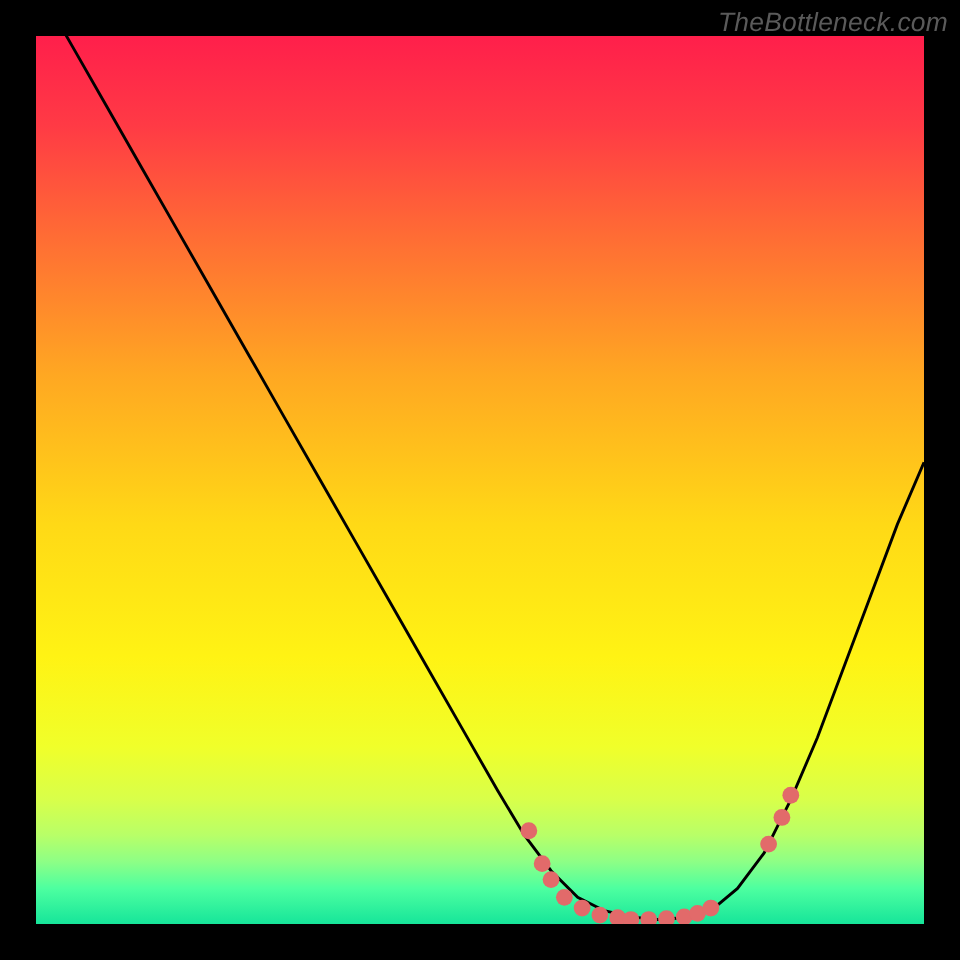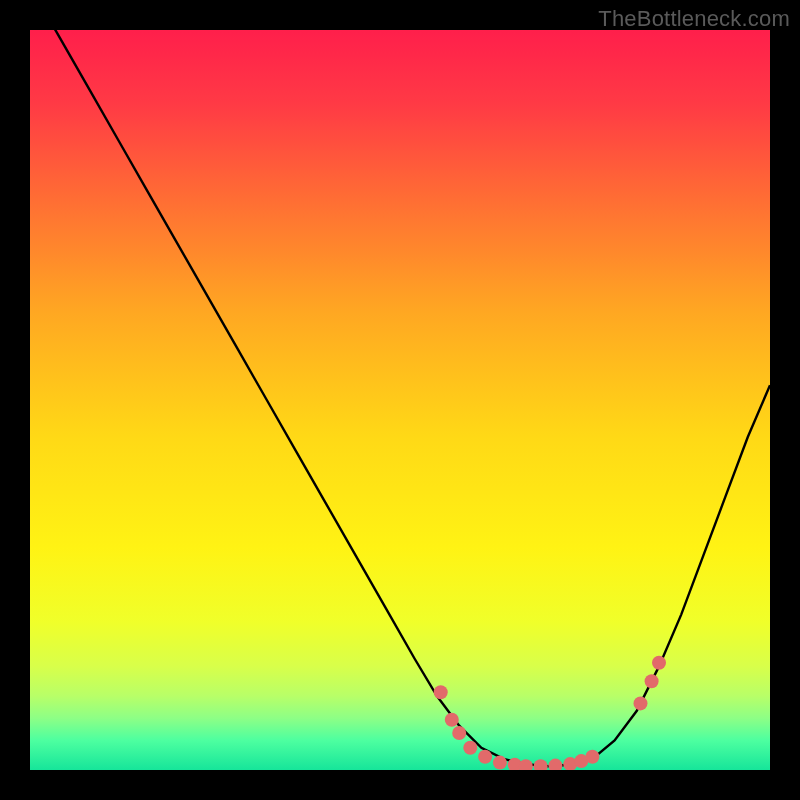--- a/index.html
+++ b/index.html
@@ -19,20 +19,21 @@
   }
   .watermark {
     position: absolute;
     top: 6px;
     right: 10px;
     color: #5a5a5a;
     font-size: 22px;
     font-weight: 500;
     letter-spacing: 0.2px;
     z-index: 10;
+    font-style: italic;
   }
   .plot-area-clip {
     position: absolute;
     left: 30px;
     top: 30px;
     width: 740px;
     height: 740px;
     overflow: hidden;
   }
   .plot-area {

